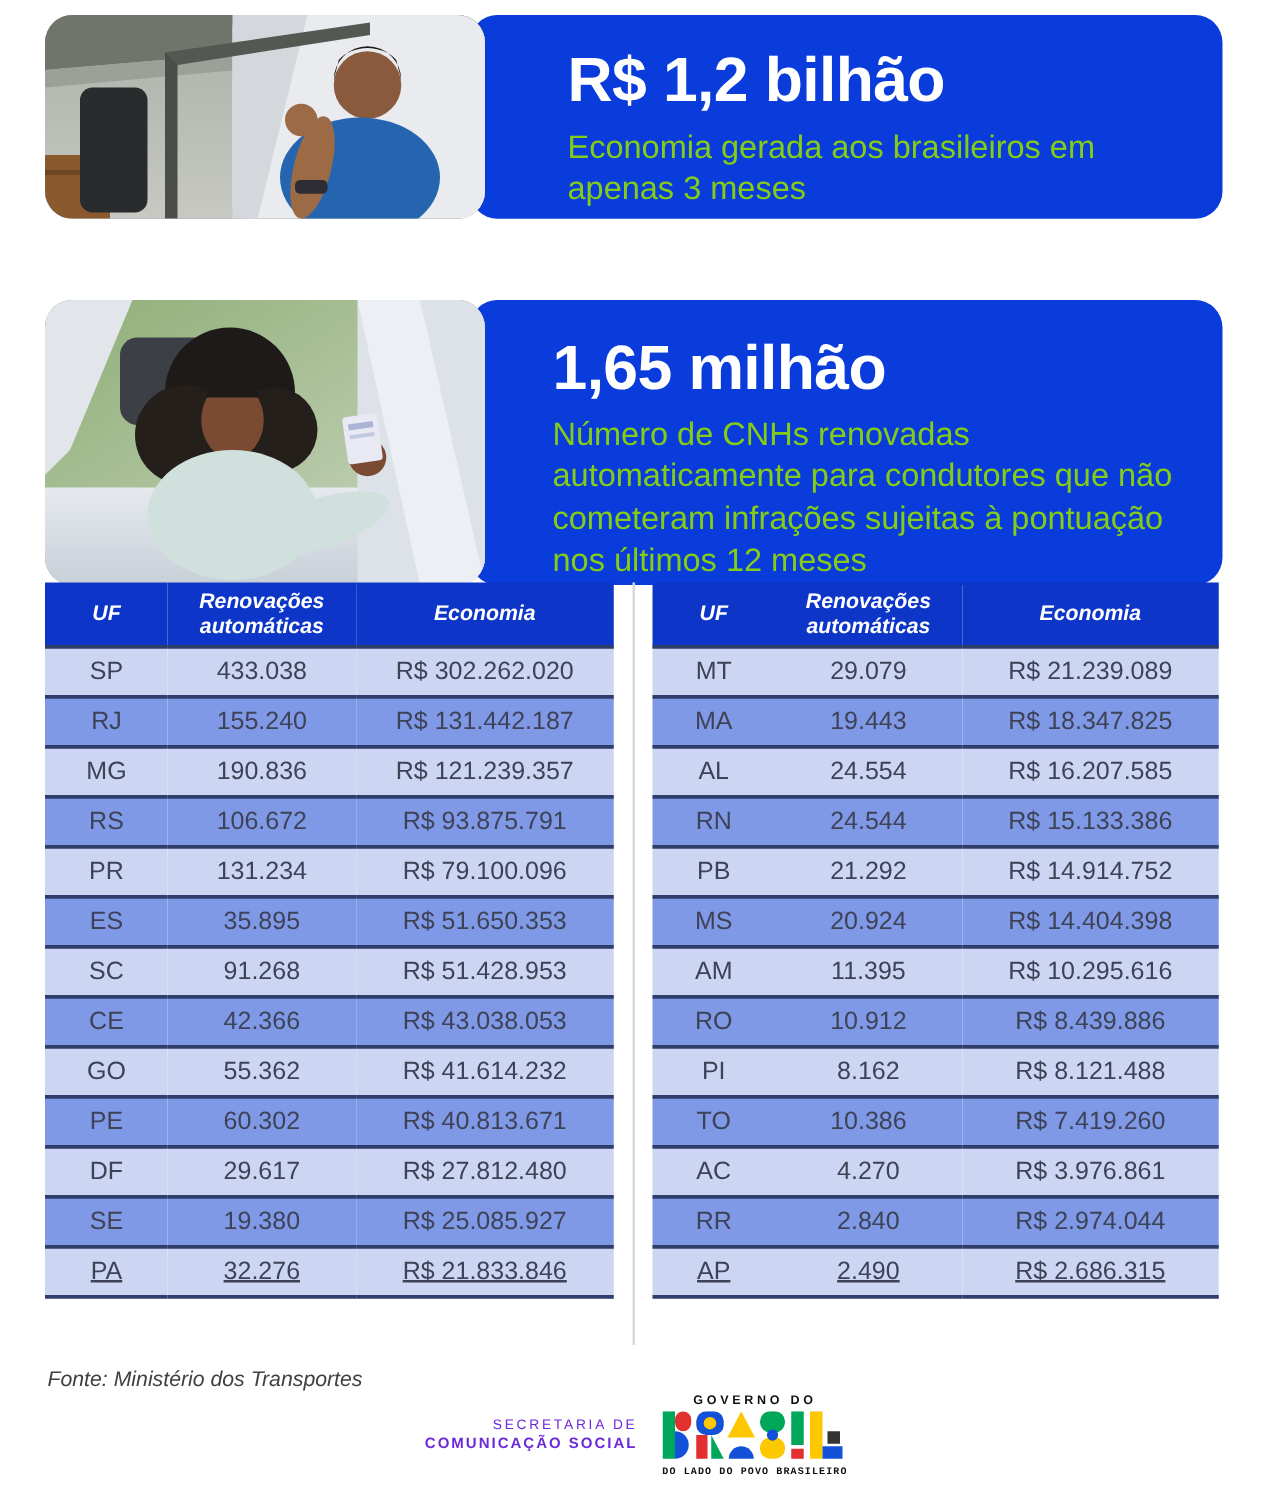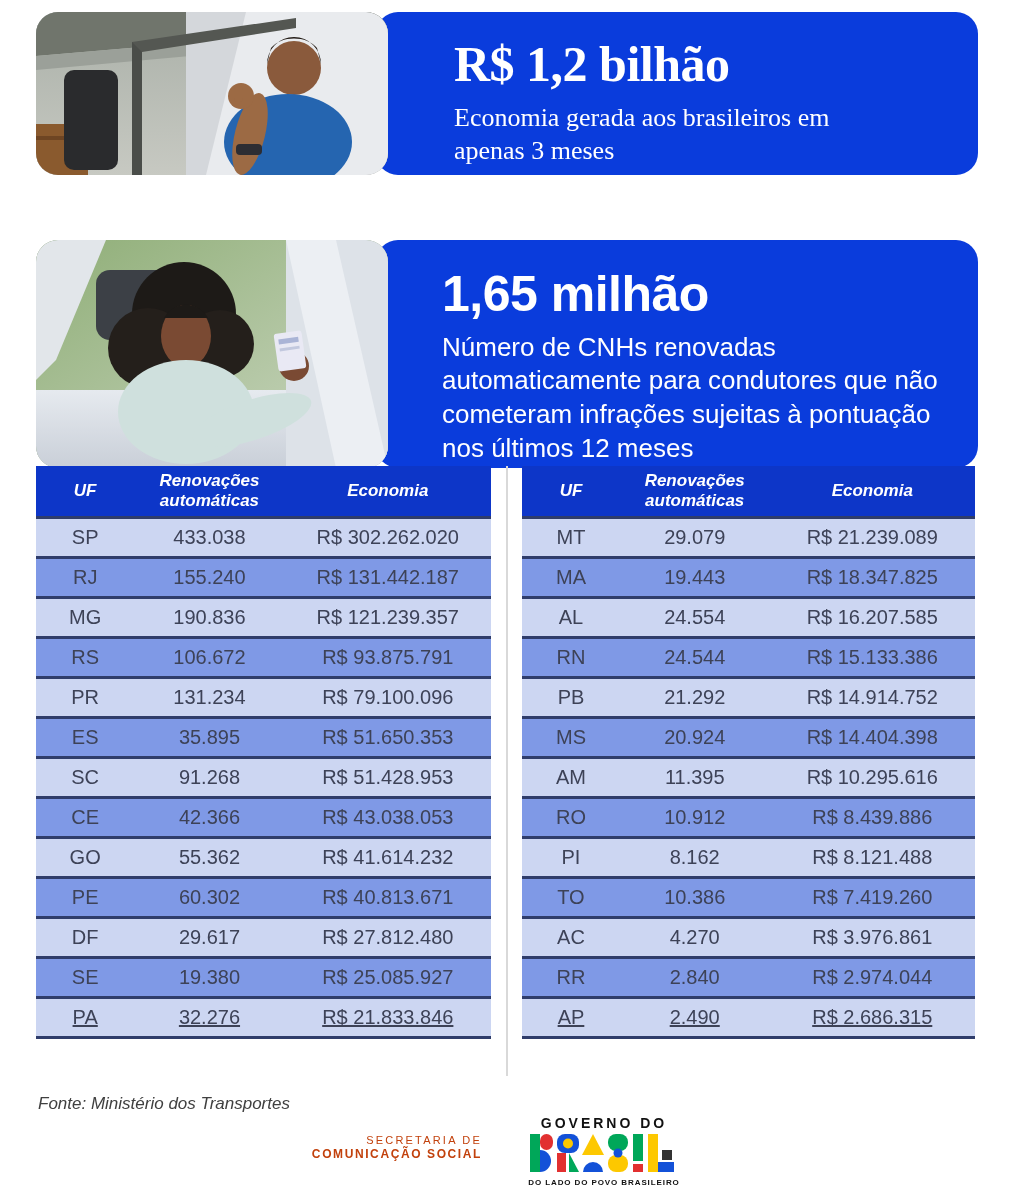--- a/index.html
+++ b/index.html
@@ -16,29 +16,29 @@
   .card-2 { top:205px; height:228px;margin-top:35px; }
   .card-blue {
     position:absolute; left:340px; right:0; top:0; bottom:0;
     background:#0a3cdc; border-radius:22px; color:#ffffff;
   }
   .card-photo {
     position:absolute; left:0; top:0; width:352px; height:100%;
     border-radius:22px; overflow:hidden; background:#9aa0a6;
   }
   .card-photo svg { display:block; width:100%; height:100%; }
-  .card-inner-1 { padding:26px 24px 0 78px;font-family:Liberation Serif, serif; }
+  .card-inner-1 { padding:26px 24px 0 78px; }
   .card-inner-2 { padding:28px 24px 0 66px; }
   .card-headline {
     margin:0; font-size:50px; font-weight:bold; letter-spacing:-0.5px;
     line-height:1.05; color:#ffffff;
   }
   .card-desc {
     margin:10px 0 0 0; font-size:26px; line-height:1.3; font-weight:400;
-    color:#ffffff; max-width:505px;
+    color:#84cc16; max-width:505px;
   }
 
   
   .uf-table { position:absolute; top:466px; border-collapse:collapse; table-layout:fixed; }
   .uf-table-left  { left:36px;  width:455px; }
   .uf-table-right { left:522px; width:453px; }
   .uf-table th {
     background:#0d36c8; color:#ffffff; font-style:italic; font-weight:bold;
     font-size:17px; line-height:1.15; height:50px; text-align:center; padding:0 4px;
   }
@@ -56,29 +56,29 @@
     position:absolute; left:506px; top:466px; width:2px; height:610px;
     background:#d9d9d9;
   }
 
   
   .fonte {
     position:absolute; left:38px; top:1094px;
     font-style:italic; font-size:17px; color:#404040;
   }
   .secom {
-    position:absolute; left:252px; top:1134px; width:230px;
-    text-align:right; color:#c2410c;
+    position:absolute; left:280px; top:1134px; width:230px;
+    text-align:right; color:#6d28d9;
   }
   .secom-l1 { font-size:11px; letter-spacing:2.2px; }
   .secom-l2 { font-size:12px; font-weight:bold; letter-spacing:1.6px; margin-top:1px; }
   .govlogo { position:absolute; left:526px; top:1115px; width:156px; text-align:center; }
-  .gov-top { font-size:14px; font-weight:bold; letter-spacing:3px; color:#111; }
+  .gov-top { font-size:10px; font-weight:bold; letter-spacing:3px; color:#111; }
   .gov-brand-svg { display:block; margin:3px auto 2px auto; }
-  .gov-tag { font-size:8px; font-weight:bold; letter-spacing:0.9px; color:#111; white-space:nowrap; }
+  .gov-tag { font-size:8px; font-weight:bold; letter-spacing:0.9px; color:#111; white-space:nowrap;font-family:Liberation Mono, monospace; }
 </style>
 </head>
 <body>
 
 <div class="card card-1">
   <div class="card-blue">
     <div class="card-inner-1">
       <h1 class="card-headline">R$ 1,2 bilhão</h1>
       <p class="card-desc" style="max-width:430px;">Economia gerada aos brasileiros em apenas 3 meses</p>
     </div>

